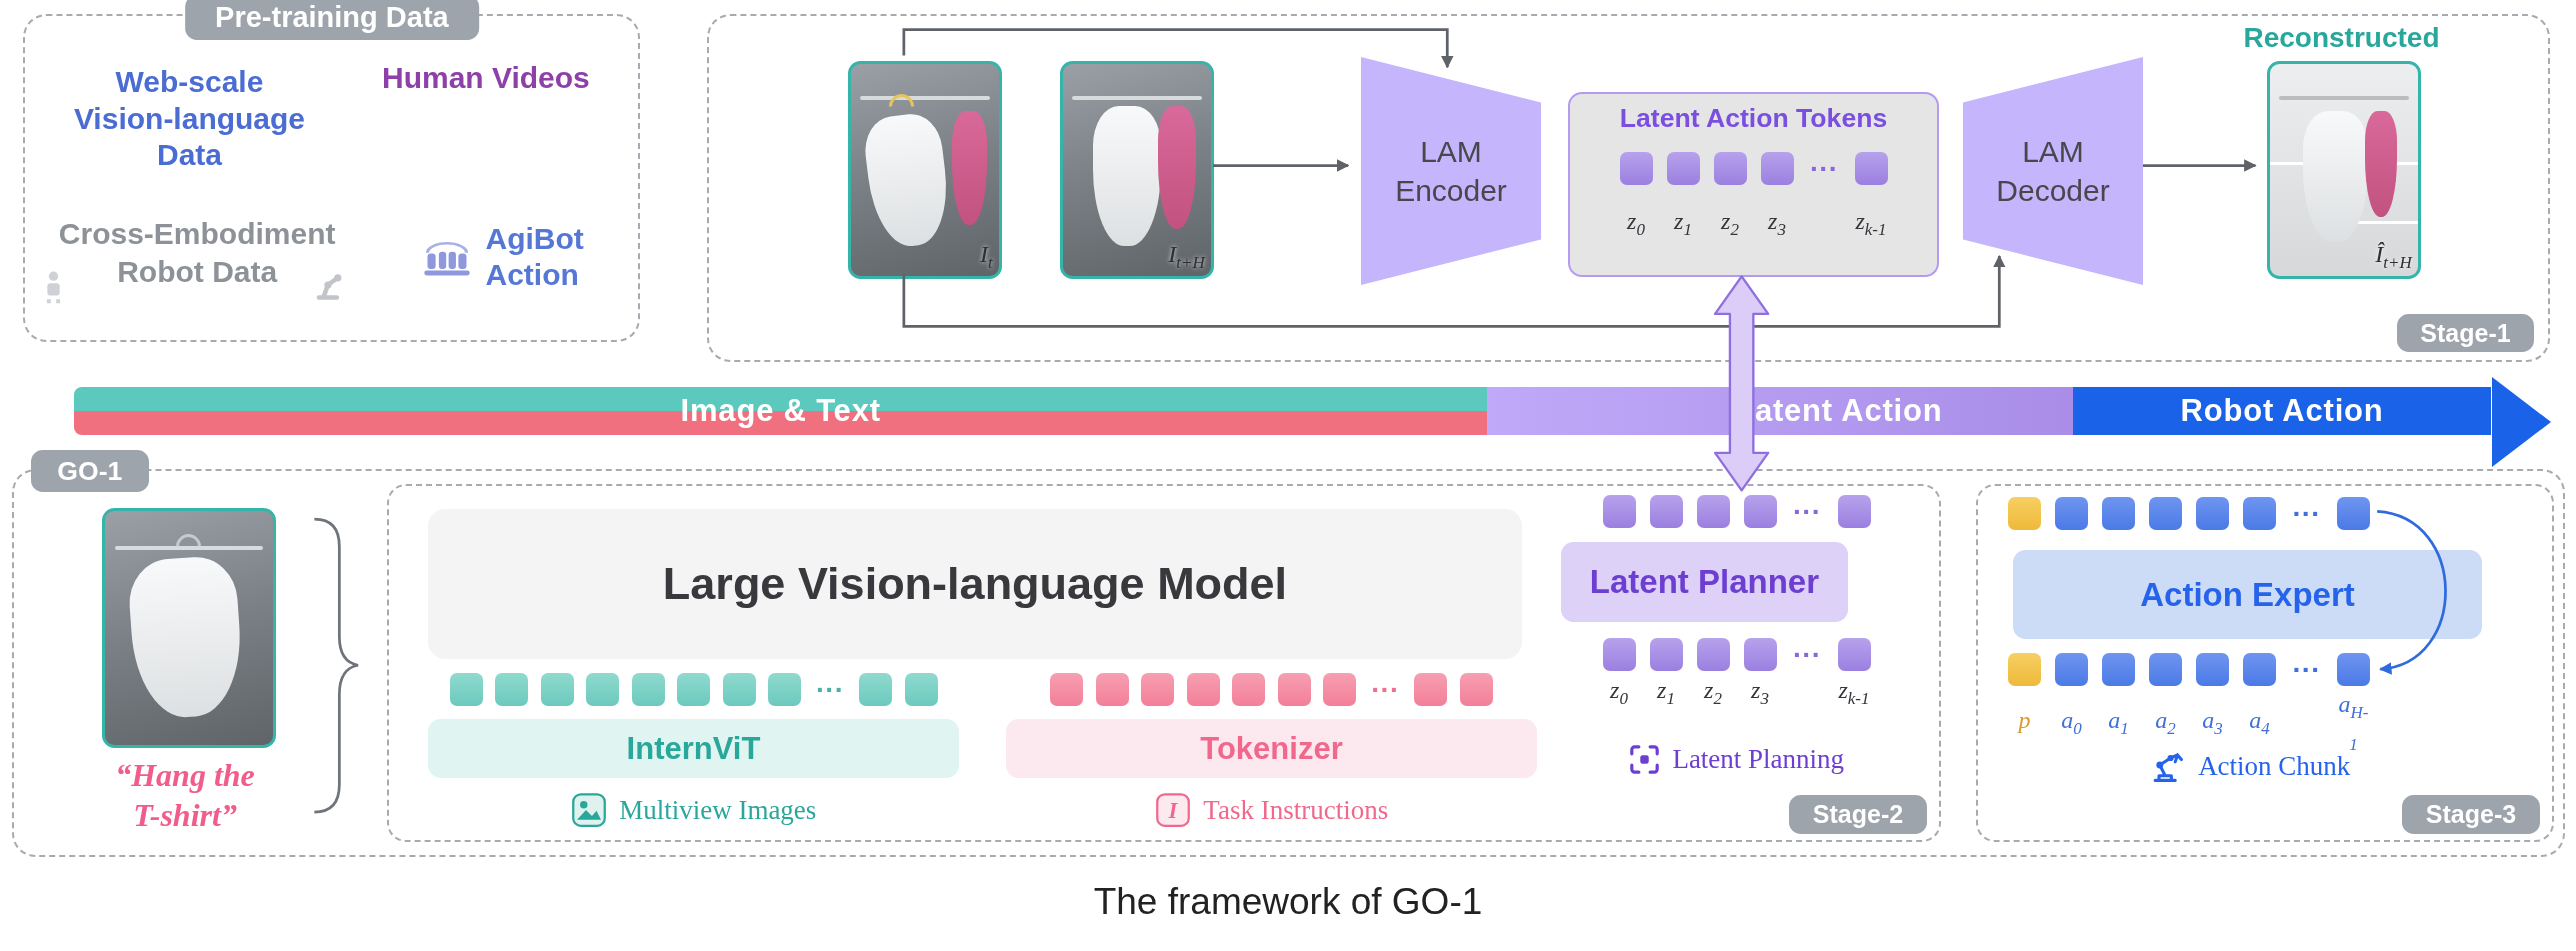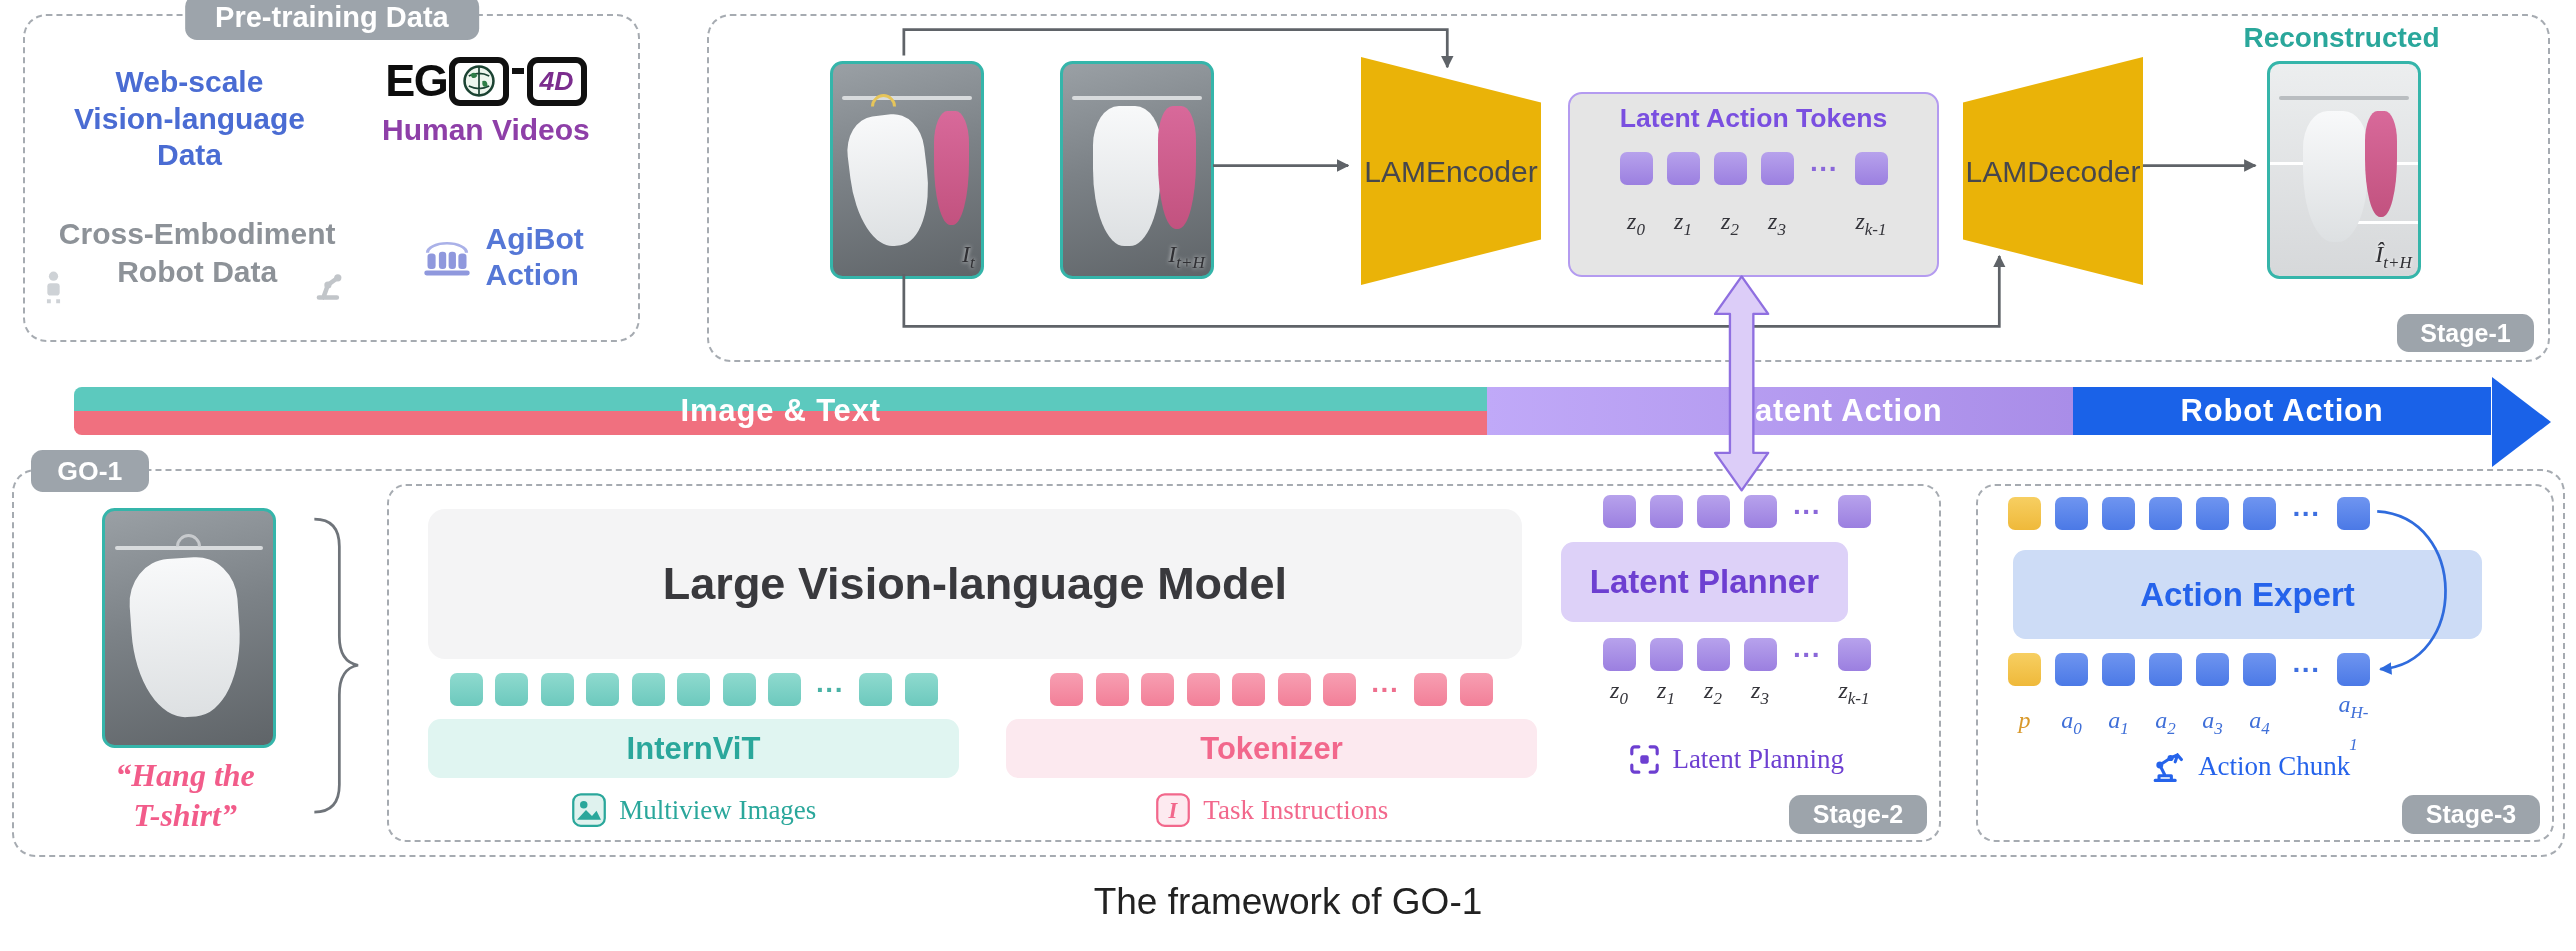--- a/index.html
+++ b/index.html
@@ -34,21 +34,21 @@
   .rod.dark{background:#b9bdc0;}
   .garment{position:absolute;border-radius:38% 38% 46% 46% / 28% 28% 55% 55%;}
   .g-white{background:linear-gradient(180deg,#f8f9fa,#dde0e2);}
   .g-pink{background:linear-gradient(180deg,#d8699a,#c2527f);}
   .hook{position:absolute;width:19px;height:19px;border:3.9px solid #e6c55a;border-radius:50%;border-bottom-color:transparent;border-left-color:transparent;transform:rotate(-45deg);}
   .hook.gray{border-color:#c7cacd;border-bottom-color:transparent;border-left-color:transparent;}
   .shelf{position:absolute;height:3.1px;background:#fff;left:0;right:0;}
   .photo-label{position:absolute;right:6.2px;bottom:3.1px;font-family:"Liberation Serif",serif;font-style:italic;font-size:24px;color:#2f2f33;text-shadow:0 0 4.7px rgba(255,255,255,.85);}
   .photo-label sub{font-size:17px;}
 
-  .trap{position:absolute;background:#eab308;display:flex;align-items:center;justify-content:center;font-size:30px;color:#47474c;line-height:1.3;text-align:center;}
+  .trap{position:absolute;background:#c4b5fd;display:flex;flex-direction:column;align-items:center;justify-content:center;font-size:30px;color:#47474c;line-height:1.3;text-align:center;}
   .trap span{display:block;}
 
   .stack span{display:block;}
 
   
   .flow{position:absolute;left:74px;top:387px;width:2417px;height:48px;display:flex;}
   .seg{position:relative;height:100%;}
   .flow-label{position:absolute;top:0;left:0;right:0;bottom:0;display:flex;align-items:center;justify-content:center;color:#fff;font-weight:bold;font-size:31px;letter-spacing:0.8px;}
   .stripe{position:absolute;left:0;right:0;height:50%;}
 
@@ -68,35 +68,20 @@
       <span>Pre-training Data</span>
     </div>
 
     <div class="stack bigtext" style="position:absolute;left:15.6px;top:48px;width:297px;font-weight:bold;font-size:30px;color:#4a6cd3;line-height:1.22;flex-direction:column;">
       <span>Web-scale</span>
       <span>Vision-language</span>
       <span>Data</span>
     </div>
 
     <div style="position:absolute;left:312px;top:39px;width:297px;display:flex;flex-direction:column;align-items:center;">
-      <div style="display:flex;align-items:center;gap:2.3px;">
-        <span style="font-weight:800;font-size:45px;color:#0d0d0d;letter-spacing:-1.6px;">EG</span>
-        <span style="width:48px;height:37px;border:6.2px solid #101010;border-radius:11px;display:flex;align-items:center;justify-content:center;background:#fff;">
-          <svg width="34" height="34" viewBox="0 0 40 40">
-            <circle cx="20" cy="20" r="17" fill="#eef6ee" stroke="#1b4332" stroke-width="3"></circle>
-            <path d="M8,14 Q20,8 32,14 M8,26 Q20,32 32,26 M20,3 V37" stroke="#1b4332" stroke-width="2" fill="none"></path>
-            <path d="M10,12 q6,-4 8,2 q-6,6 -8,-2" fill="#2e7d46"></path>
-            <path d="M24,20 q6,-2 6,6 q-7,3 -6,-6" fill="#2e7d46"></path>
-          </svg>
-        </span>
-        <span style="width:12.5px;height:6.2px;background:#101010;margin-bottom:20.3px;"></span>
-        <span style="width:48px;height:37px;border:6.2px solid #101010;border-radius:11px;display:flex;align-items:center;justify-content:center;background:#fff;">
-          <span style="font-weight:800;font-style:italic;font-size:26.6px;color:#7b2d8e;">4D</span>
-        </span>
-      </div>
       <div style="font-weight:bold;font-size:30px;color:#8e3fa8;margin-top:6.2px;">Human Videos</div>
     </div>
 
     <div style="position:absolute;left:7.8px;top:199px;width:328px;">
       <div class="stack" style="font-weight:bold;font-size:30px;color:#8d9298;line-height:1.25;text-align:center;">
         <span>Cross-Embodiment</span>
         <span>Robot Data</span>
       </div>
       <svg width="41" height="36" viewBox="0 0 40 40" style="position:absolute;right:9.4px;bottom:-12.5px;opacity:.85;">
         <path d="M6,34 h20 M11,34 L16,20 L27,12" stroke="#b7bbc0" stroke-width="5" fill="none" stroke-linecap="round"></path>
@@ -121,21 +106,21 @@
       </svg>
       <div class="stack" style="font-weight:bold;font-size:30px;color:#5577d6;line-height:1.2;">
         <span>AgiBot</span>
         <span>Action</span>
       </div>
     </div>
   </div>
 
   <div class="box-dashed" style="left:707px;top:14px;width:1843px;height:348px;">
 
-    <div class="photo" style="left:121px;top:45px;width:148px;height:212px;">
+    <div class="photo" style="left:139px;top:45px;width:148px;height:212px;">
       <div class="rod"></div>
       <div class="hook" style="left:26%;top:14%;"></div>
       <div class="garment g-white" style="left:12%;top:24%;width:52%;height:62%;transform:rotate(-7deg);"></div>
       <div class="garment g-pink" style="right:8%;top:22%;width:24%;height:54%;"></div>
       <span class="photo-label"><span>I</span><sub>t</sub></span>
     </div>
 
     <div class="photo" style="left:351px;top:45px;width:148px;height:212px;">
       <div class="rod"></div>
       <div class="garment g-white" style="left:20%;top:20%;width:46%;height:66%;"></div>

